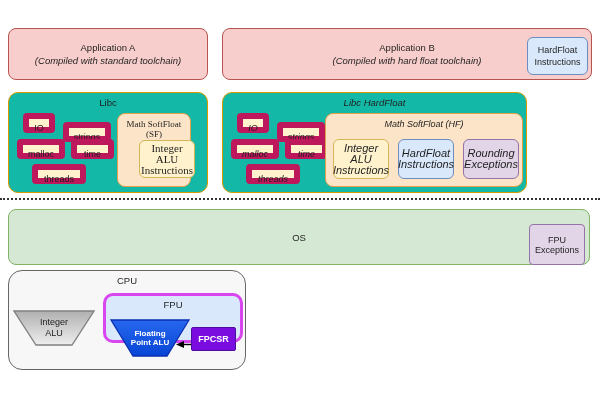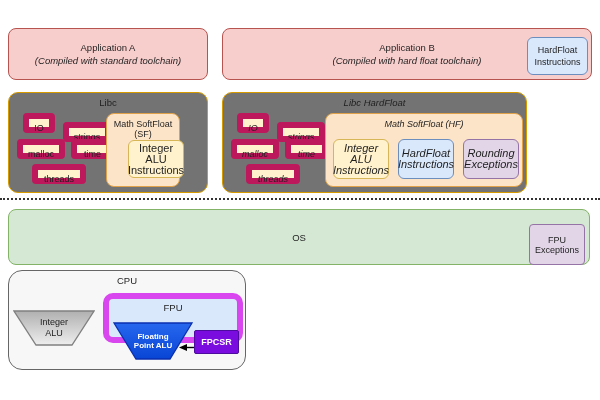--- a/index.html
+++ b/index.html
@@ -13,33 +13,33 @@
 
   
   .app { background:#f8cecc; border-color:#b85450; border-radius:8px; }
   .app-a { left:8px; top:28px; width:200px; height:52px; }
   .app-b { left:222px; top:28px; width:370px; height:52px; }
   .app-title { font-size:9.5px; line-height:13px; }
   .app-subtitle { font-size:9.5px; line-height:13px; font-style:italic; }
   .hf-instr-appb { left:304px; top:8px; width:61px; height:38px; background:#dae8fc; border:1px solid #6c8ebf; border-radius:6px; font-size:9px; line-height:12px; position:absolute; }
 
   
-  .libc { background:#737373; border-color:#d79b00; border-radius:10px; }
+  .libc { background:#14b8a6; border-color:#d79b00; border-radius:10px; }
   .libc-left { left:8px; top:92px; width:200px; height:101px; }
   .libc-right { left:222px; top:92px; width:305px; height:101px;font-style:italic; }
   .layer-title { position:absolute; left:0; top:4px; width:100%; text-align:center; font-size:9.5px; }
   .chip { position:absolute; height:20px; line-height:18px; text-align:center; background:#fff2cc; border:6px solid #be185d; border-radius:4px; font-size:9px; white-space:nowrap; }
   .chip-io      { left:14px; top:20px; width:32px; }
   .chip-strings { left:54px; top:20px; width:48px;margin-top:9px; }
   .chip-malloc  { left:8px;  top:46px; width:48px; }
   .chip-time    { left:62px; top:46px; width:43px; }
   .chip-threads { left:23px; top:71px; width:54px; }
 
   .mathbox { position:absolute; background:#fce4c8; border:1px solid #dfa149; border-radius:8px; }
-  .math-sf { left:97px;  top:20px; width:74px;  height:74px; }
+  .math-sf { left:108px;  top:20px; width:74px;  height:74px;font-family:Liberation Serif, serif; }
   .math-hf { left:102px; top:20px; width:198px; height:74px; }
   .math-title { position:absolute; left:0; top:5px; width:100%; text-align:center; font-size:9px; }
   .instrbox { position:absolute; border:1px solid; border-radius:6px; font-size:11px; line-height:11px; }
   .instr-yellow { background:#fff2cc; border-color:#d6b656; }
   .instr-blue   { background:#dae8fc; border-color:#6c8ebf; }
   .instr-purple { background:#e1d5e7; border-color:#9673a6; }
   .sf-int { left:21px; top:26px; width:56px; height:38px; }
   .hf-int { left:7px;   top:25px; width:56px; height:40px; }
   .hf-hfi { left:72px;  top:25px; width:56px; height:40px; }
   .hf-rnd { left:137px; top:25px; width:56px; height:40px; }
@@ -53,21 +53,21 @@
   .fpu-exc { position:absolute; left:520px; top:14px; width:56px; height:41px; background:#e1d5e7; border:1px solid #9673a6; border-radius:4px; font-size:9px; line-height:10px; }
 
   
   .cpu { left:8px; top:270px; width:238px; height:100px; background:#f7f7f7; border-color:#666666; border-radius:14px; }
   .trap { position:absolute; }
   .trap svg { position:absolute; left:0; top:0; }
   .trap-label { position:absolute; left:0; top:0; width:100%; height:100%; display:flex; align-items:center; justify-content:center; text-align:center; }
   .int-alu { left:4px; top:39px; width:82px; height:36px; }
   .int-alu .trap-label { font-size:9px; line-height:11px; }
   .int-alu .trap-label span { display:block; width:46px; }
-  .fpu { position:absolute; left:94px; top:22px; width:140px; height:50px; background:#dae8fc; border:6px solid #d946ef; border-radius:10px; }
+  .fpu { position:absolute; left:94px; top:22px; width:140px; height:50px; background:#dae8fc; border:3px solid #d946ef; border-radius:10px; }
   .fp-alu { left:4px; top:23px; width:80px; height:38px; }
   .fp-alu .trap-label { color:#ffffff; font-weight:bold; font-size:8px; line-height:9.5px; }
   .fp-alu .trap-label span { display:block; width:46px; }
   .fpcsr { position:absolute; left:85px; top:31px; width:45px; height:24px; background:#7a0ce0; border:1px solid #4c0d9e; border-radius:2px; color:#ffffff; font-weight:bold; font-size:9px; display:flex; align-items:center; justify-content:center; }
   .arrow { position:absolute; left:70px; top:39px; width:15px; height:9px; }
 </style>
 </head>
 <body>
 
 <div class="canvas">

